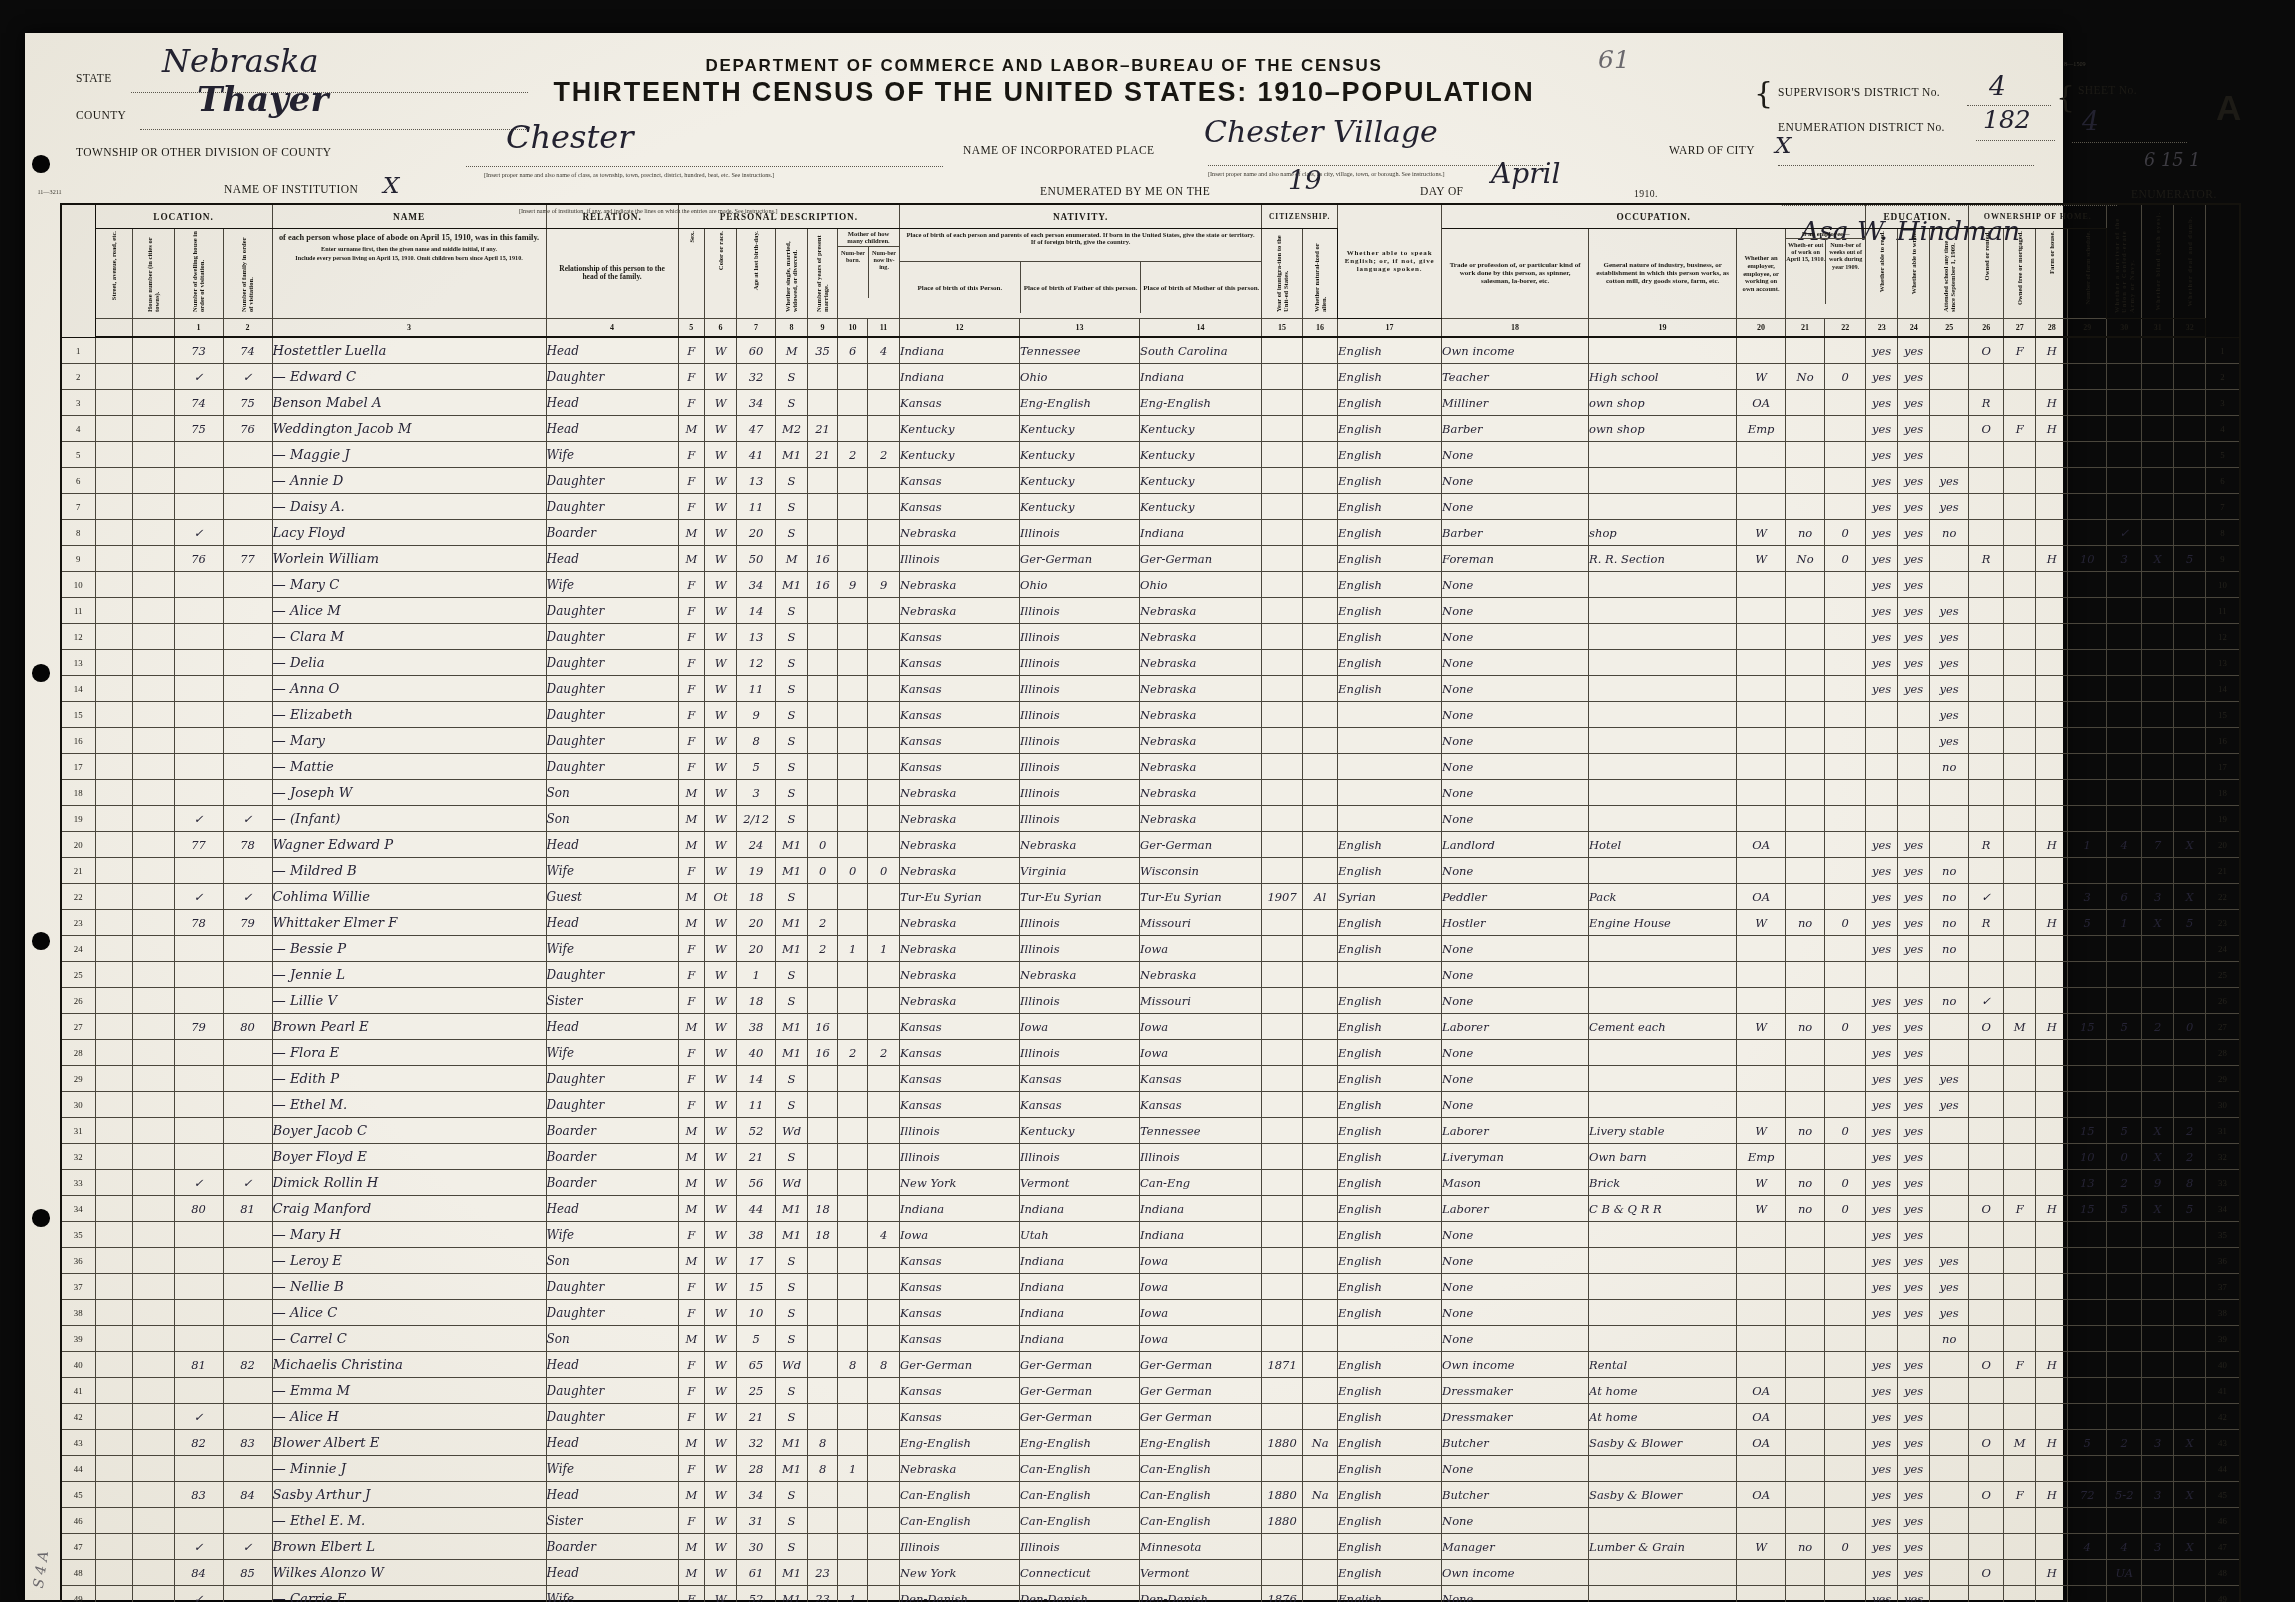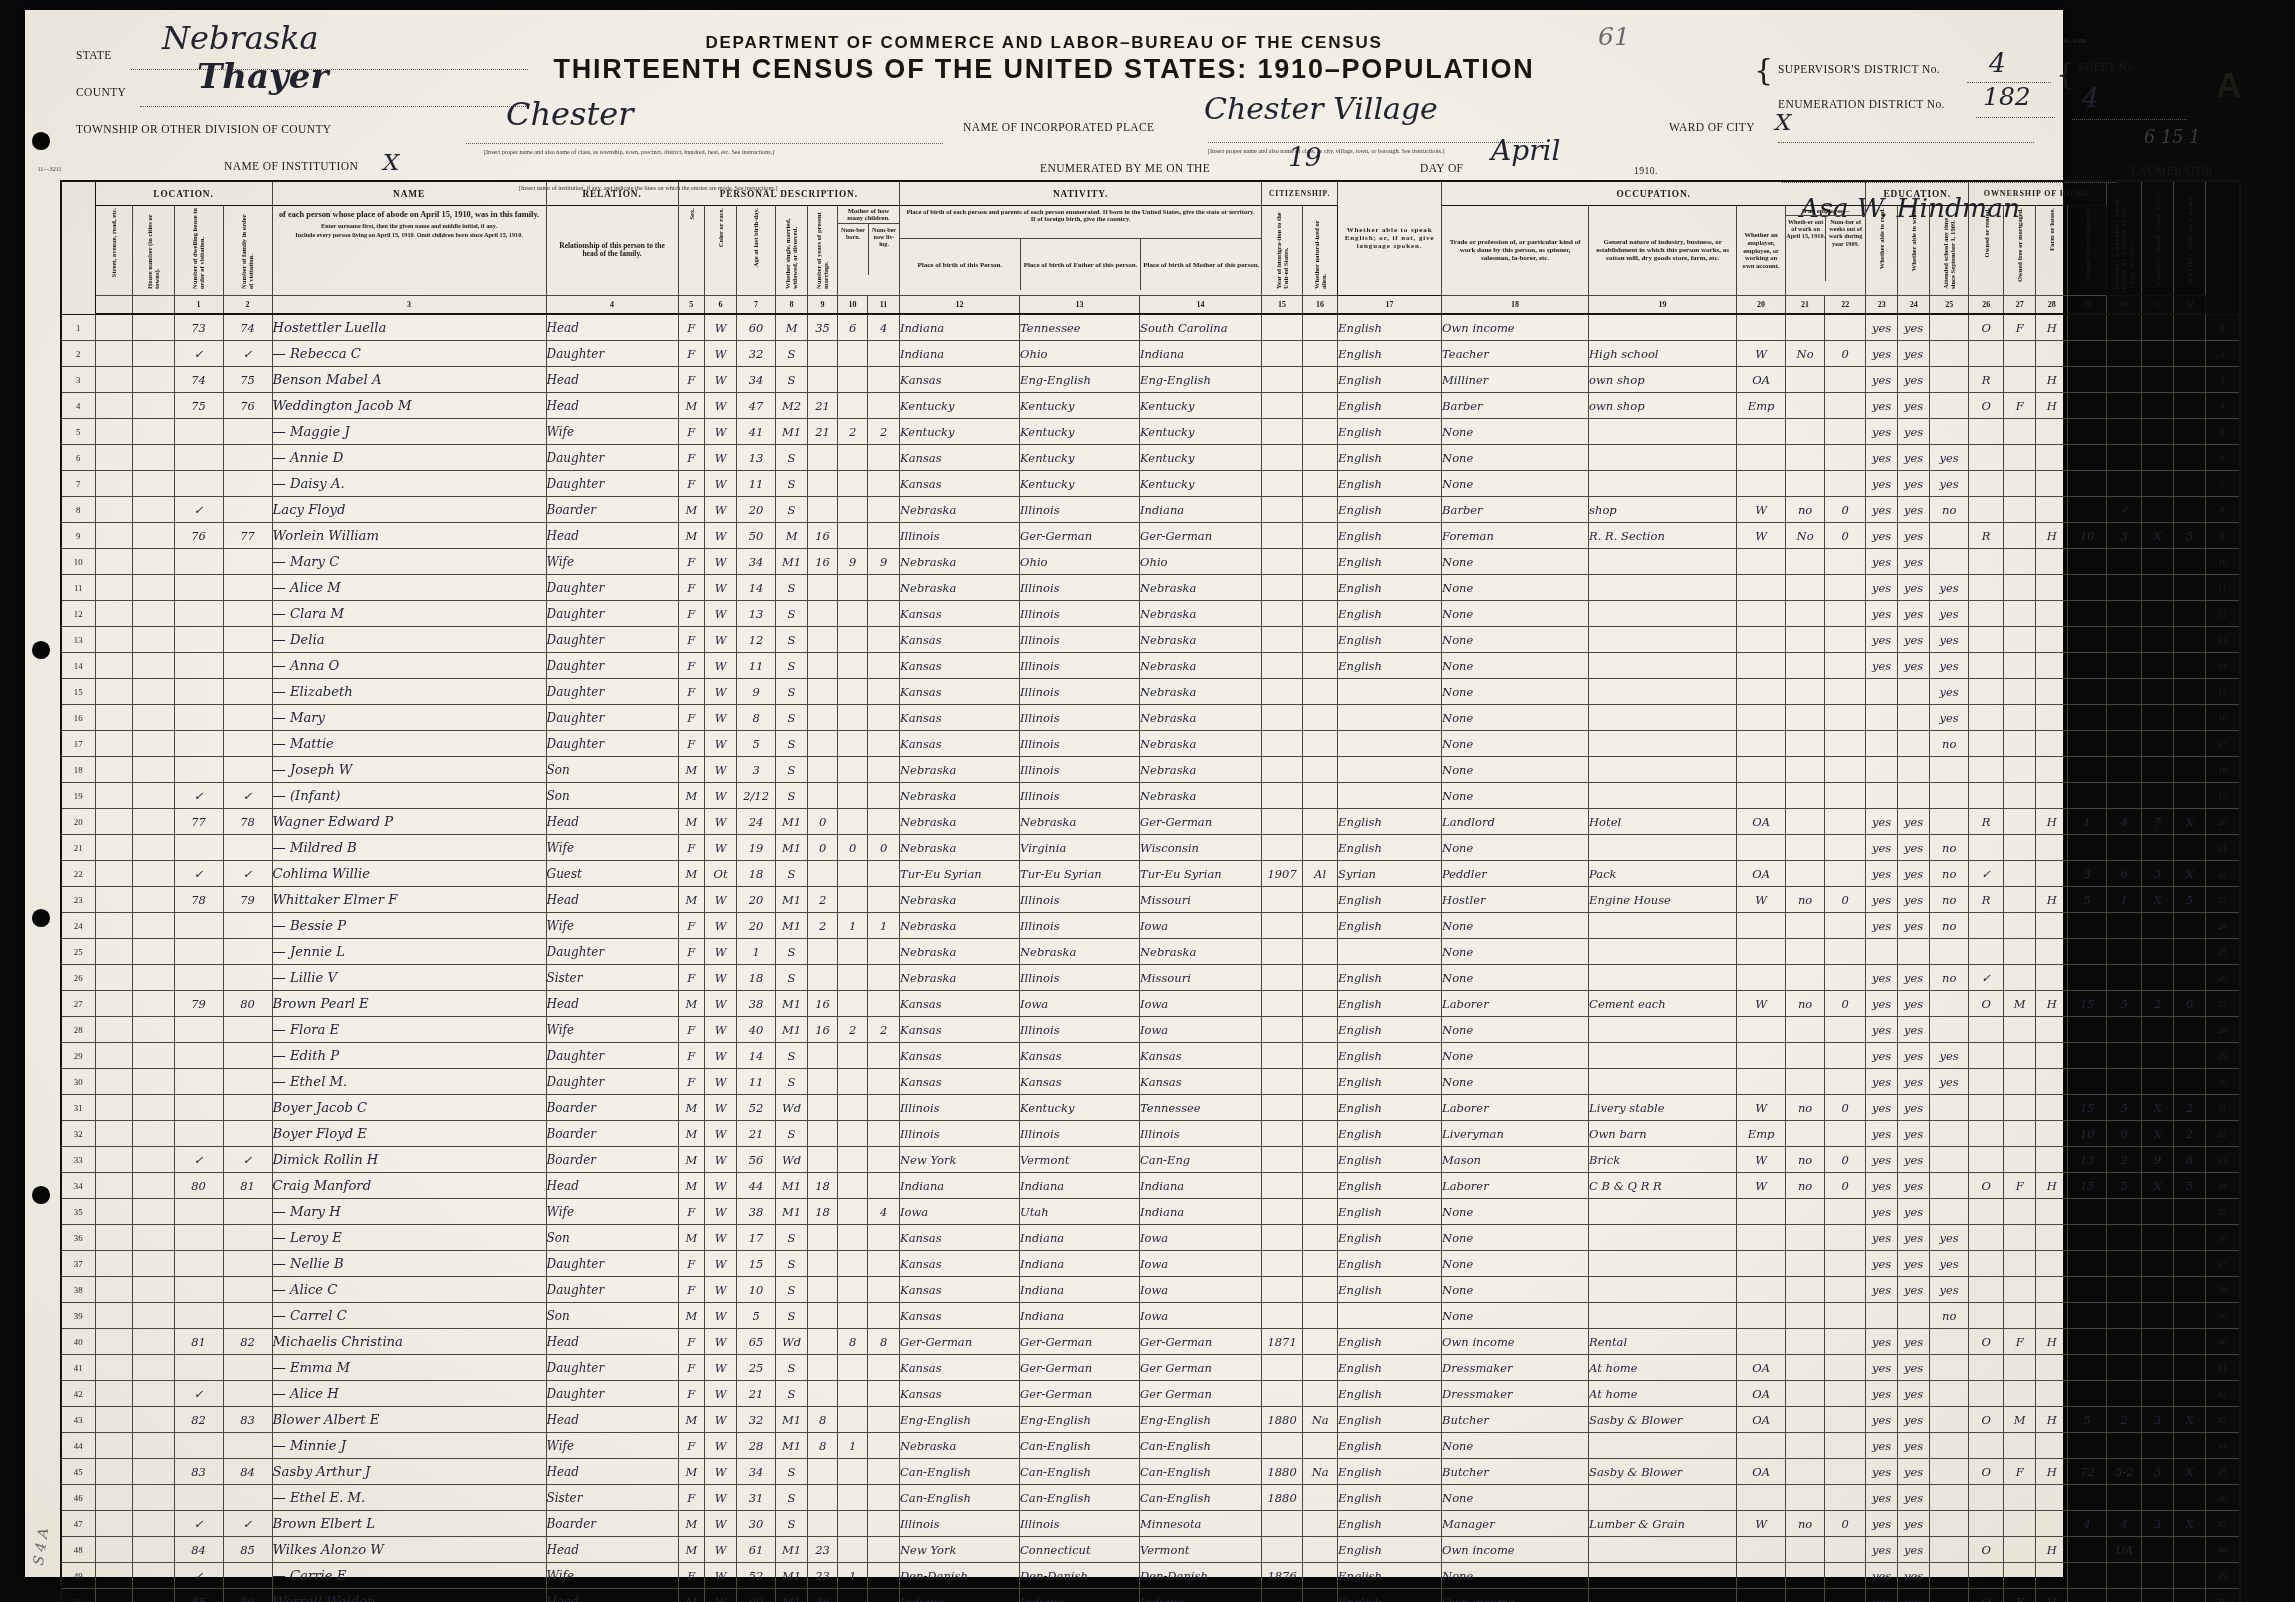--- a/index.html
+++ b/index.html
@@ -1,18 +1,18 @@
 <!DOCTYPE html>
 <html style="font-size:14px"><head>
 <meta charset="utf-8">
 <style>
   html,body{margin:0;padding:0;background:#070707;}
   .stage{position:relative;width:2295px;height:1602px;background:#0a0a0a;overflow:hidden;
          font-family:"Liberation Serif",serif;}
-  .paper{position:absolute;left:25px;top:10px;width:2038px;height:1567px;
+  .paper{position:absolute;left:25px;top:33px;width:2038px;height:1567px;
          background:radial-gradient(ellipse at 50% 45%, #f2efe7 55%, #e7e3d7 100%);
          box-shadow:0 0 16px rgba(0,0,0,.8);}
   .hole{position:absolute;width:17.7px;height:17.7px;border-radius:50%;background:#050505;}
   
   .plabel{position:absolute;font-size:11.5px;letter-spacing:0.4px;color:#1d1b16;white-space:nowrap;}
   .tiny{position:absolute;font-size:6.2px;color:#3a372f;white-space:nowrap;}
   .dept{position:absolute;width:100%;text-align:center;font-family:"Liberation Sans",sans-serif;
         font-weight:bold;color:#181611;}
   .fill{position:absolute;border-bottom:0.9px dotted #5a564c;height:0.9px;}
   .brace{position:absolute;font-size:30px;color:#1d1b16;font-family:"DejaVu Serif",serif;}
@@ -350,21 +350,21 @@
             <td class="hw ctr"></td>
             <td class="hw ctr"></td>
             <td class="ln tl">1</td>
           </tr>
           <tr>
             <td class="ln">2</td>
             <td class="hw ctr tl"></td>
             <td class="hw ctr"></td>
             <td class="hw ctr">✓</td>
             <td class="hw ctr">✓</td>
-            <td class="hw nm tl">— Rebecca C</td>
+            <td class="hw nm tl">— Edward C</td>
             <td class="hw rl tl">Daughter</td>
             <td class="hw ctr tl">F</td>
             <td class="hw ctr">W</td>
             <td class="hw ctr">32</td>
             <td class="hw ctr">S</td>
             <td class="hw ctr"></td>
             <td class="hw ctr"></td>
             <td class="hw ctr"></td>
             <td class="hw pb tl">Indiana</td>
             <td class="hw pb">Ohio</td>

